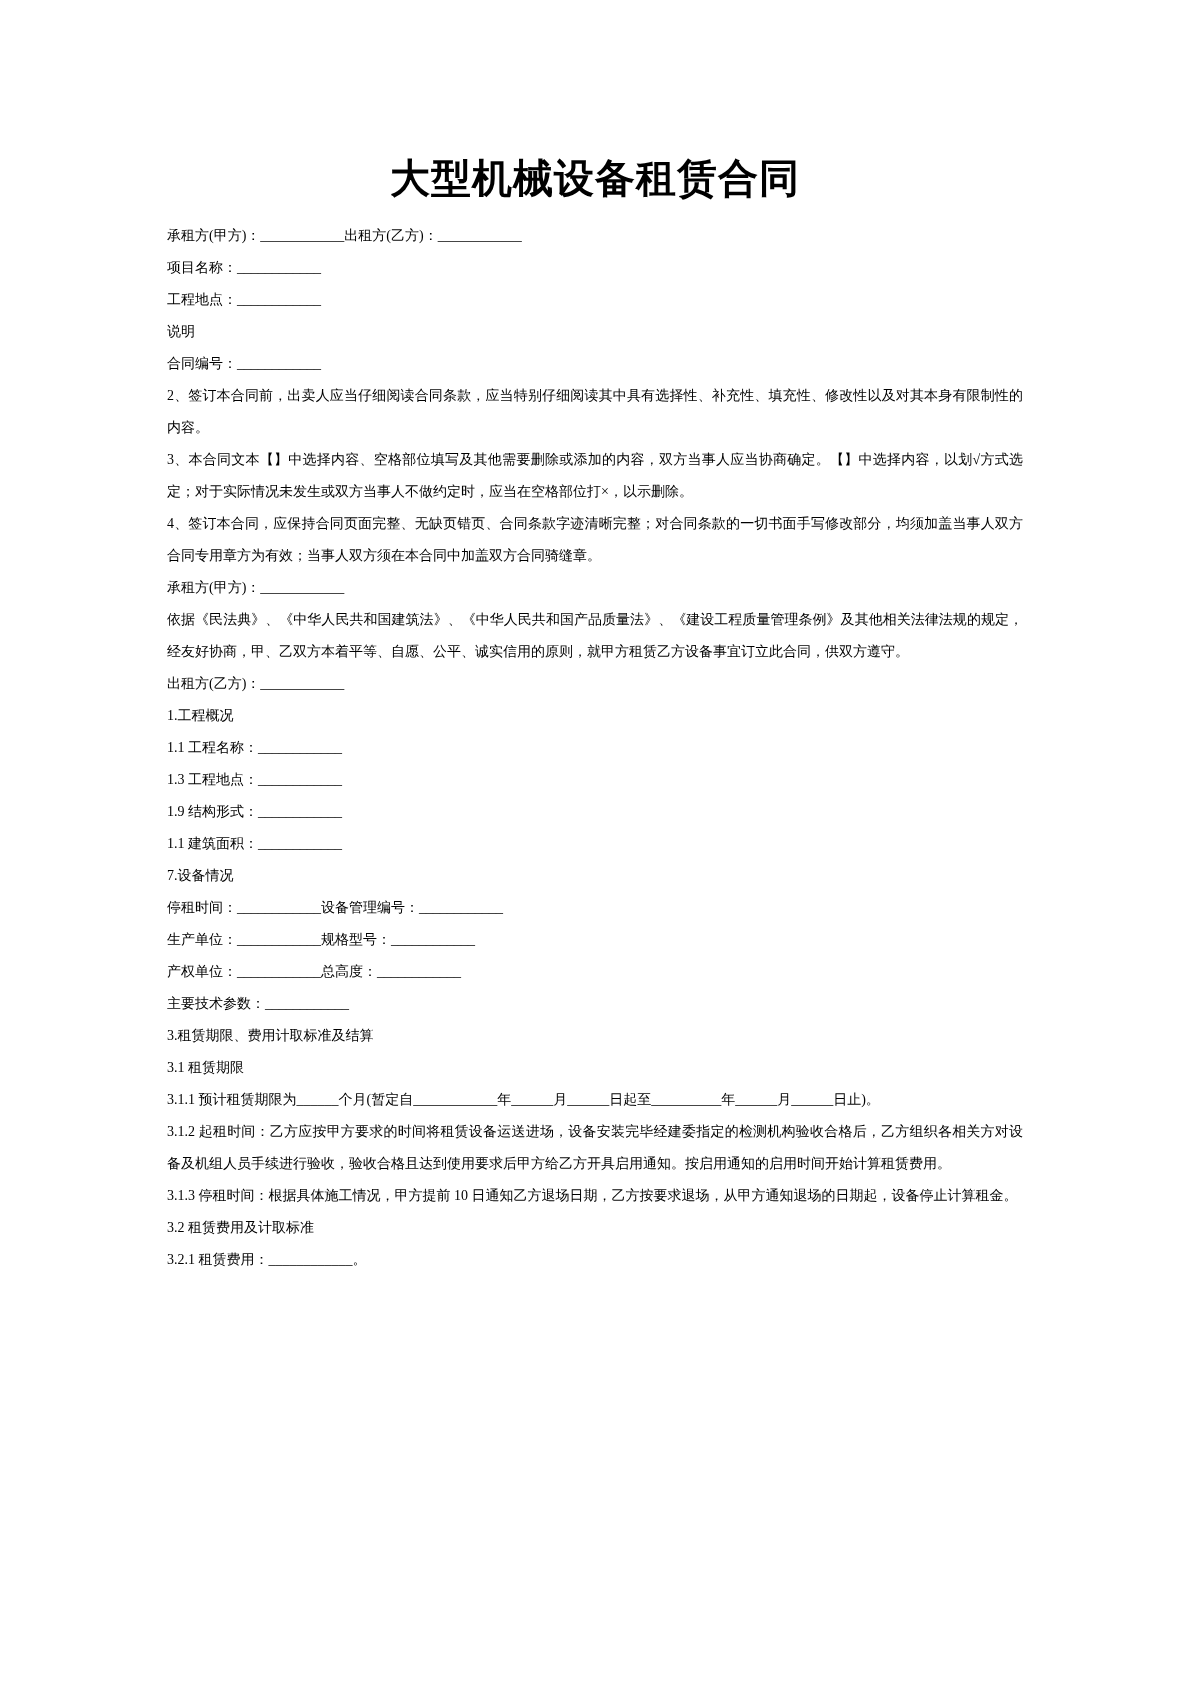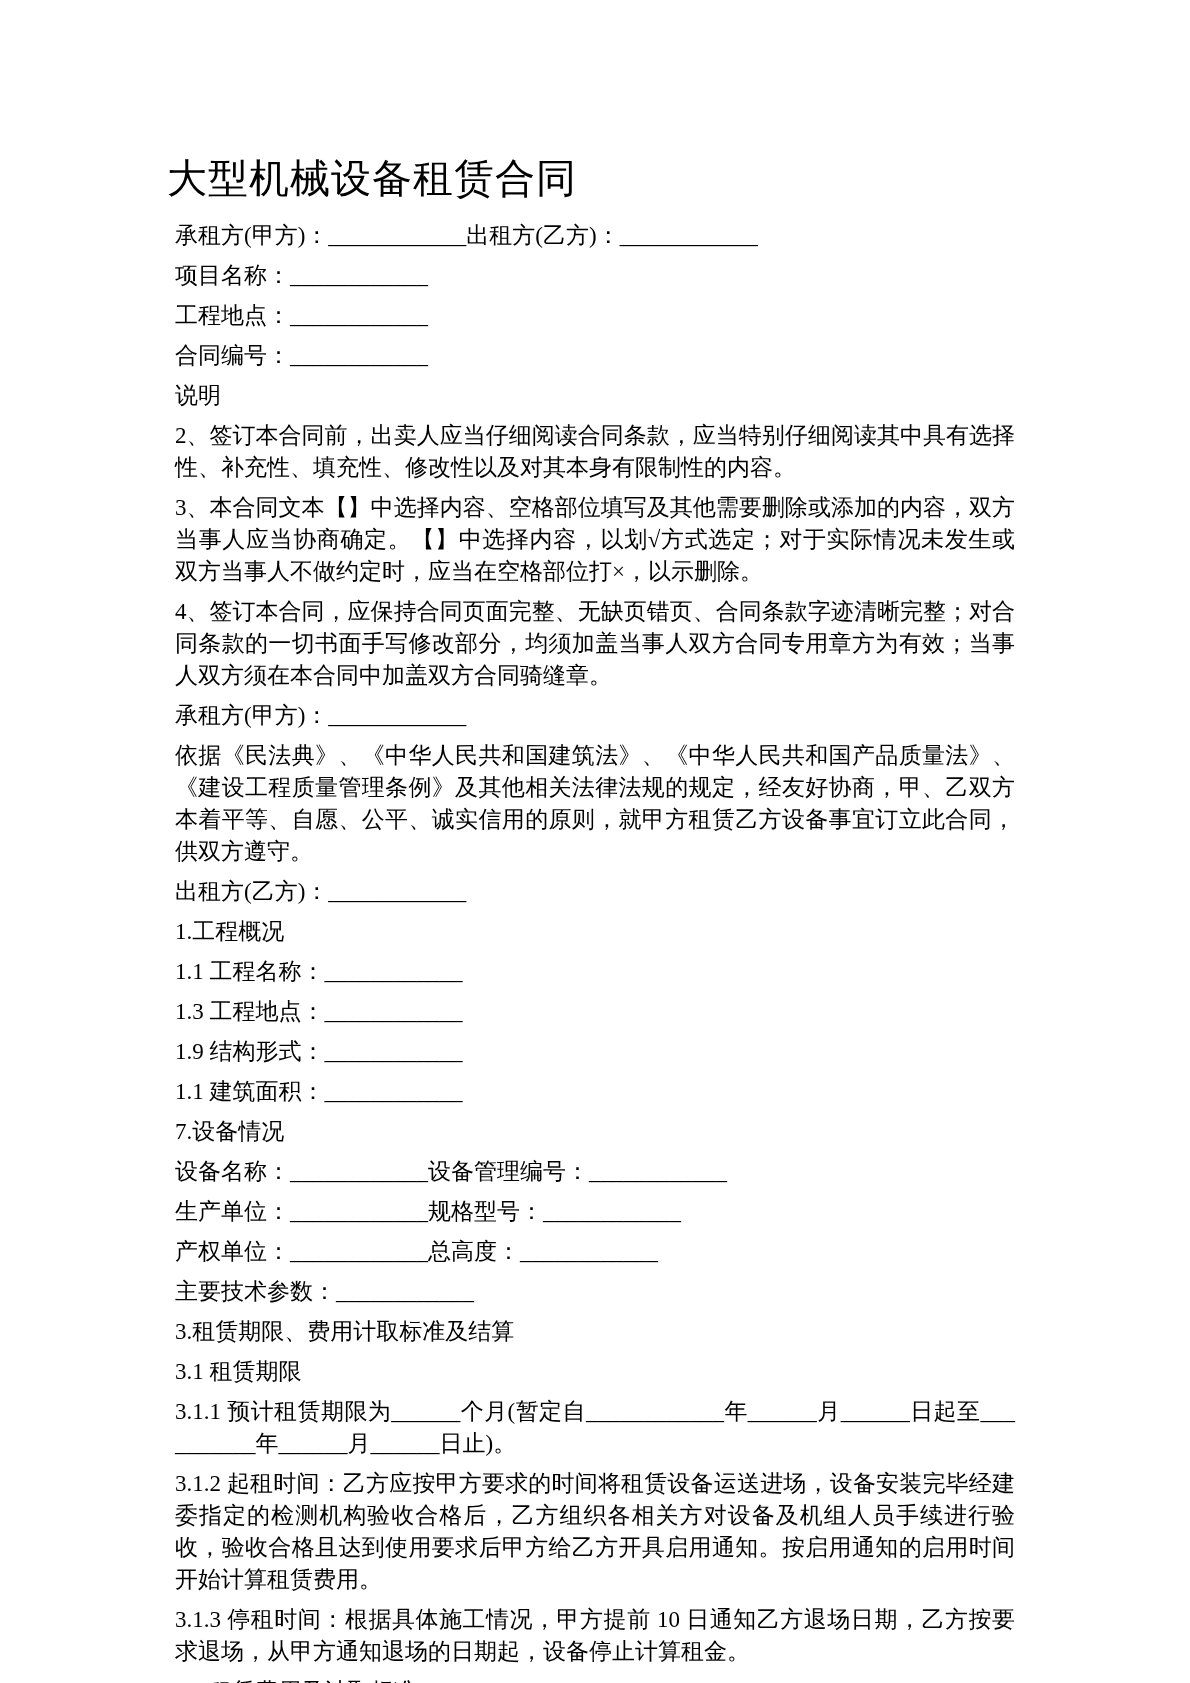--- a/index.html
+++ b/index.html
@@ -16,59 +16,59 @@
   }
   .page {
     box-sizing: border-box;
     width: 1190px;
     height: 1683px;
     padding: 152px 167px 0 167px;
   }
   .doc-title {
     margin: 0 0 16px 0;
     font-family: "Liberation Sans", "DejaVu Sans", sans-serif;
-    font-weight: normal;
+    font-weight: bold;
     font-size: 40px;
     line-height: 52px;
-    text-align: left;
+    text-align: center;
     letter-spacing: 1px;
   }
   .doc-body p {
-    margin: 8px;
-    font-size: 23px;
+    margin: 0;
+    font-size: 14px;
     line-height: 32px;
     text-align: justify;
     word-break: break-all;
     overflow-wrap: anywhere;
   }
 </style>
 </head>
 <body>
 
 <div class="page">
   <h1 class="doc-title">大型机械设备租赁合同</h1>
   <div class="doc-body">
     <p>承租方(甲方)：____________出租方(乙方)：____________</p>
     <p>项目名称：____________</p>
     <p>工程地点：____________</p>
+    <p>说明</p>
     <p>合同编号：____________</p>
-    <p>说明</p>
     <p>2、签订本合同前，出卖人应当仔细阅读合同条款，应当特别仔细阅读其中具有选择性、补充性、填充性、修改性以及对其本身有限制性的内容。</p>
     <p>3、本合同文本【】中选择内容、空格部位填写及其他需要删除或添加的内容，双方当事人应当协商确定。【】中选择内容，以划√方式选定；对于实际情况未发生或双方当事人不做约定时，应当在空格部位打×，以示删除。</p>
     <p>4、签订本合同，应保持合同页面完整、无缺页错页、合同条款字迹清晰完整；对合同条款的一切书面手写修改部分，均须加盖当事人双方合同专用章方为有效；当事人双方须在本合同中加盖双方合同骑缝章。</p>
     <p>承租方(甲方)：____________</p>
     <p>依据《民法典》、《中华人民共和国建筑法》、《中华人民共和国产品质量法》、《建设工程质量管理条例》及其他相关法律法规的规定，经友好协商，甲、乙双方本着平等、自愿、公平、诚实信用的原则，就甲方租赁乙方设备事宜订立此合同，供双方遵守。</p>
     <p>出租方(乙方)：____________</p>
     <p>1.工程概况</p>
     <p>1.1 工程名称：____________</p>
     <p>1.3 工程地点：____________</p>
     <p>1.9 结构形式：____________</p>
     <p>1.1 建筑面积：____________</p>
     <p>7.设备情况</p>
-    <p>设备名称：____________设备管理编号：____________</p>
+    <p>停租时间：____________设备管理编号：____________</p>
     <p>生产单位：____________规格型号：____________</p>
     <p>产权单位：____________总高度：____________</p>
     <p>主要技术参数：____________</p>
     <p>3.租赁期限、费用计取标准及结算</p>
     <p>3.1 租赁期限</p>
     <p>3.1.1 预计租赁期限为______个月(暂定自____________年______月______日起至__________年______月______日止)。</p>
     <p>3.1.2 起租时间：乙方应按甲方要求的时间将租赁设备运送进场，设备安装完毕经建委指定的检测机构验收合格后，乙方组织各相关方对设备及机组人员手续进行验收，验收合格且达到使用要求后甲方给乙方开具启用通知。按启用通知的启用时间开始计算租赁费用。</p>
     <p>3.1.3 停租时间：根据具体施工情况，甲方提前 10 日通知乙方退场日期，乙方按要求退场，从甲方通知退场的日期起，设备停止计算租金。</p>
     <p>3.2 租赁费用及计取标准</p>
     <p>3.2.1 租赁费用：____________。</p>

